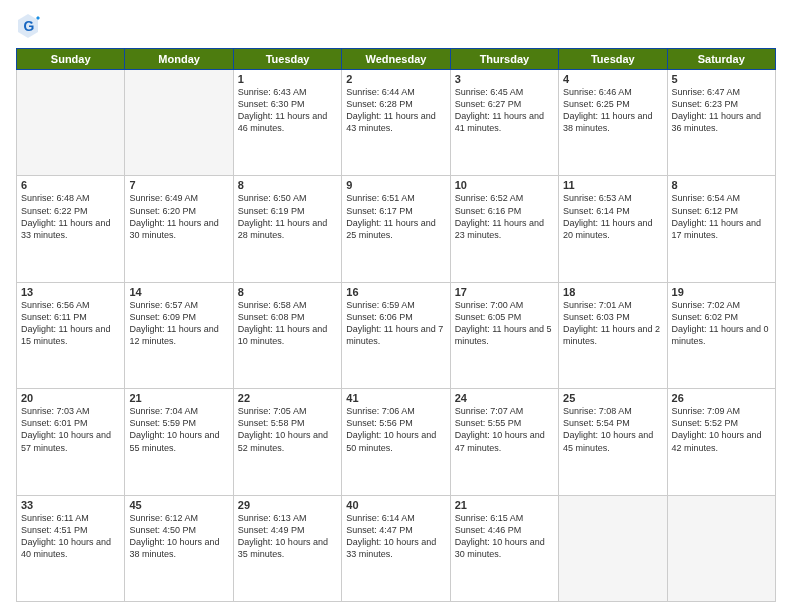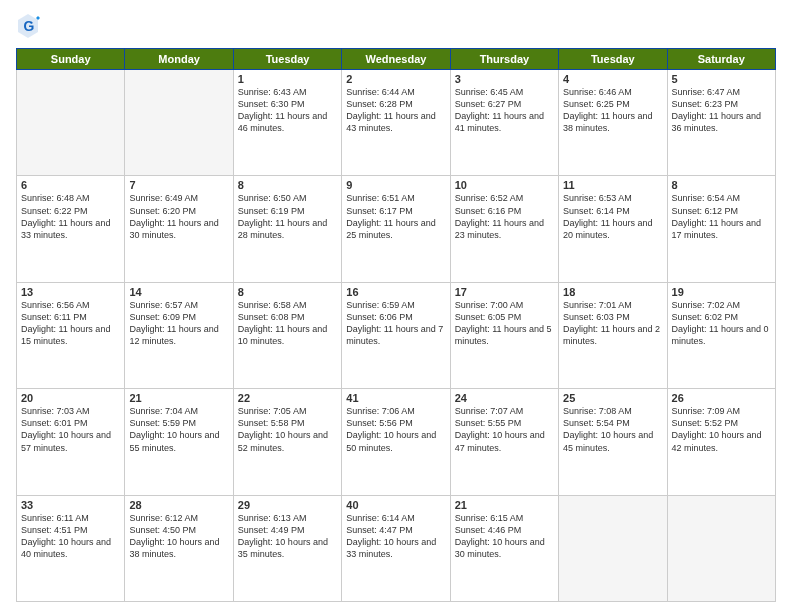--- a/index.html
+++ b/index.html
@@ -244,21 +244,21 @@
             <span class="day-num">26</span>
             <div class="cell-info">Sunrise: 7:09 AM<br>Sunset: 5:52 PM<br>Daylight: 10 hours and 42 minutes.</div>
           </td>
         </tr>
         <tr>
           <td>
             <span class="day-num">33</span>
             <div class="cell-info">Sunrise: 6:11 AM<br>Sunset: 4:51 PM<br>Daylight: 10 hours and 40 minutes.</div>
           </td>
           <td>
-            <span class="day-num">28</span>
+            <span class="day-num">45</span>
             <div class="cell-info">Sunrise: 6:12 AM<br>Sunset: 4:50 PM<br>Daylight: 10 hours and 38 minutes.</div>
           </td>
           <td>
             <span class="day-num">29</span>
             <div class="cell-info">Sunrise: 6:13 AM<br>Sunset: 4:49 PM<br>Daylight: 10 hours and 35 minutes.</div>
           </td>
           <td>
             <span class="day-num">40</span>
             <div class="cell-info">Sunrise: 6:14 AM<br>Sunset: 4:47 PM<br>Daylight: 10 hours and 33 minutes.</div>
           </td>

